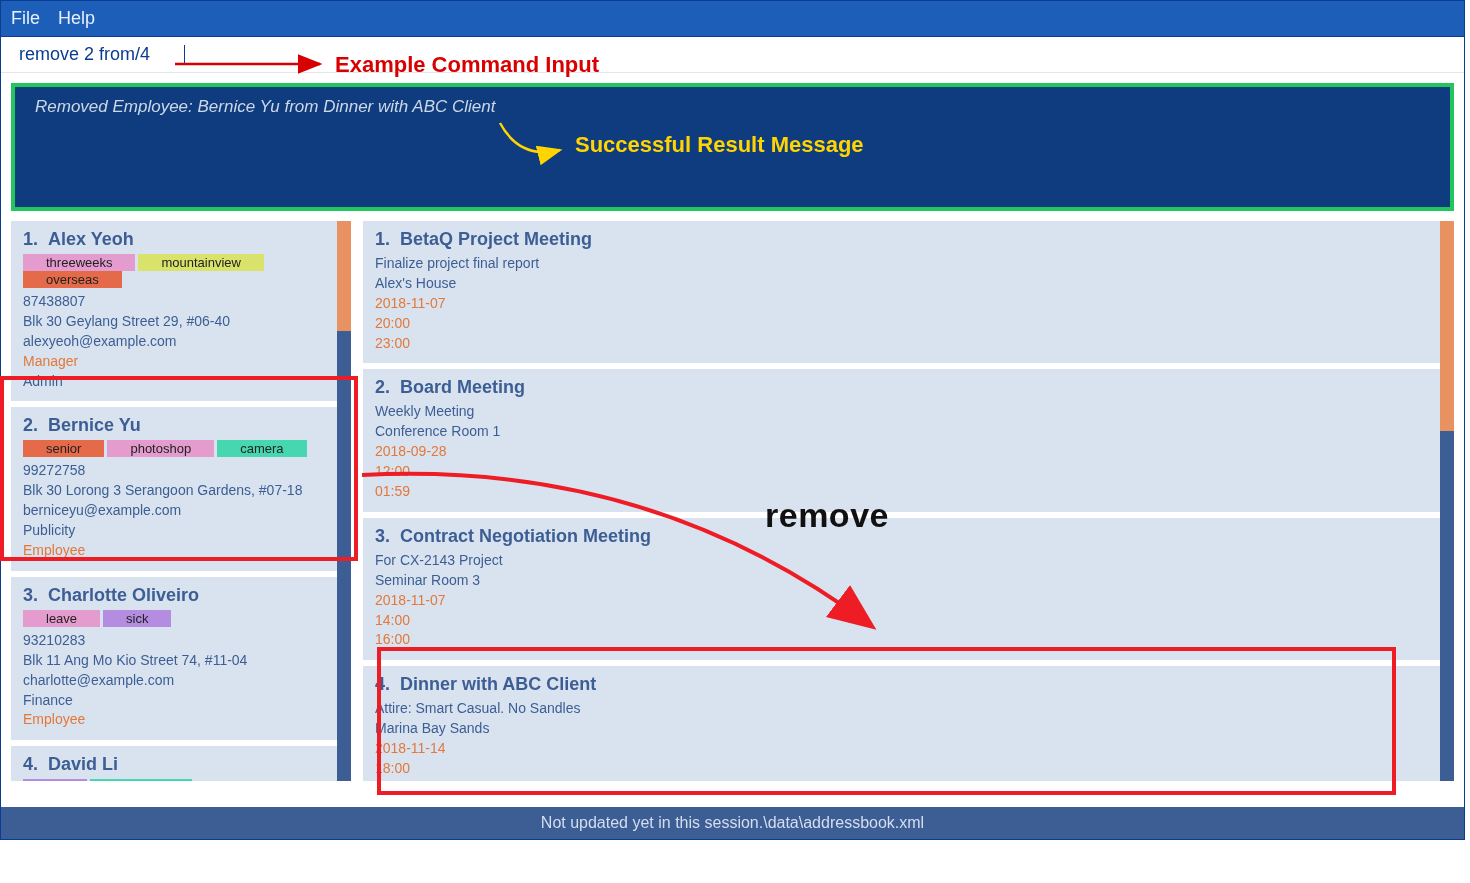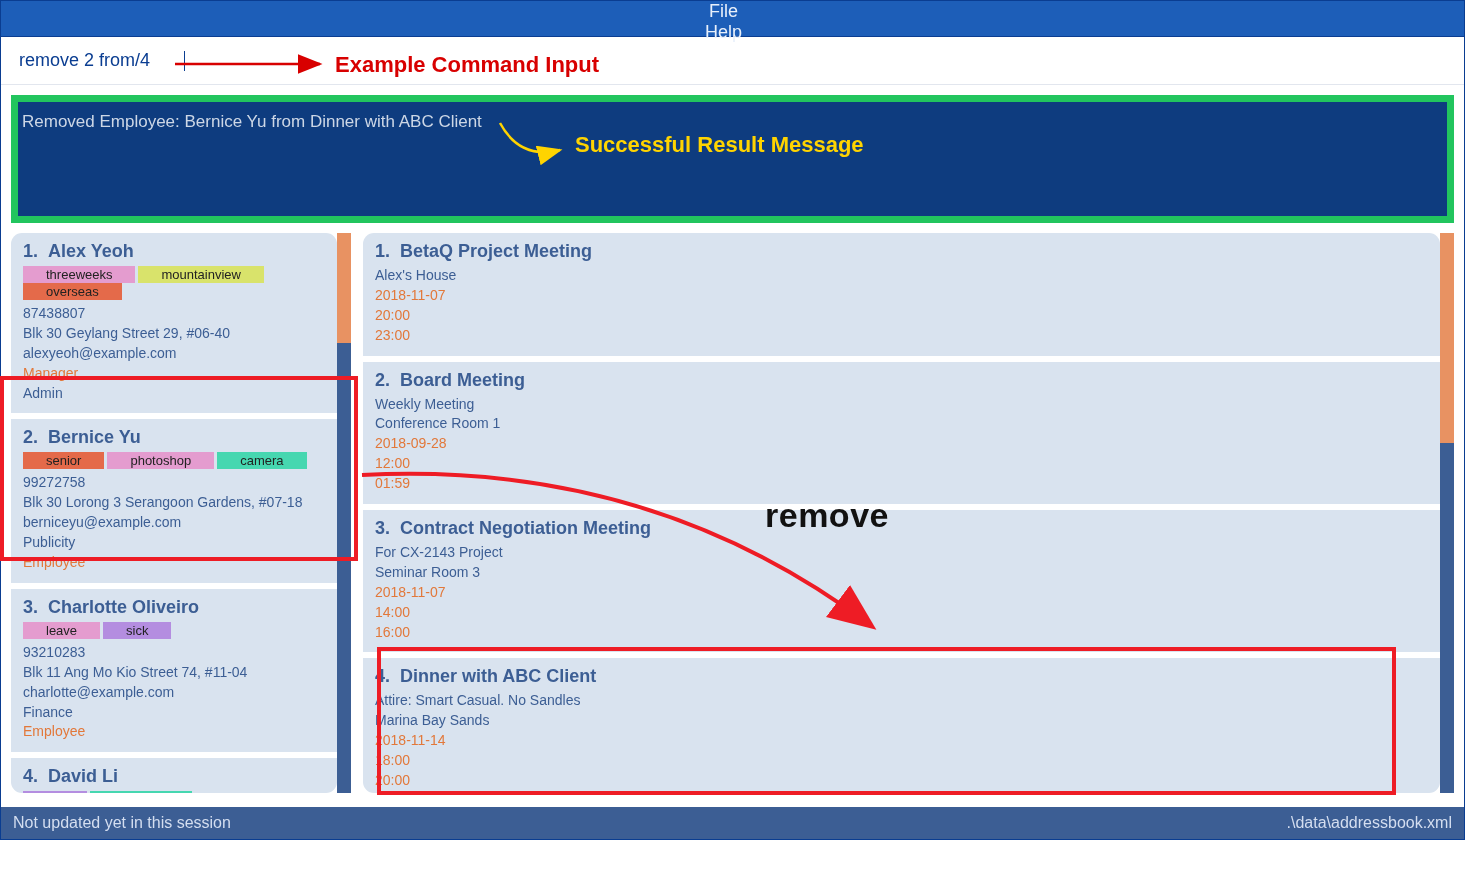--- a/index.html
+++ b/index.html
@@ -1,39 +1,39 @@
 <!DOCTYPE html>
 <html><head>
 <meta charset="utf-8">
 <style>
   * { box-sizing: border-box; margin: 0; padding: 0; }
   html, body { width: 1470px; height: 883px; font-family: "Segoe UI", Arial, sans-serif; background: #fff; overflow: hidden; }
   .window { width: 1465px; height: 840px; border: 1px solid #0a3d91; position: relative; }
-  .menubar { background: #1d5eb8; color: #e8f0fb; height: 36px; display: flex; align-items: center; padding: 0 10px; font-size: 18px; border-bottom: 1px solid #0a3d91; flex-direction: column; }
+  .menubar { background: #1d5eb8; color: #e8f0fb; height: 36px; display: flex; align-items: center; padding: 0 10px; font-size: 18px; border-bottom: 1px solid #0a3d91; }
   .menuitem { margin-right: 18px; cursor: pointer; }
-  .cmdbar { background: #fff; height: 48px; display: flex; align-items: center; padding: 0 18px; font-size: 18px; border-bottom: 1px solid #e2e6ee; }
+  .cmdbar { background: #fff; height: 36px; display: flex; align-items: center; padding: 0 18px; font-size: 18px; border-bottom: 1px solid #e2e6ee; }
   .cmdinput { border: none; outline: none; color: #0a3d91; font-size: 18px; width: 165px; font-family: inherit; }
   .cursor { display:inline-block; width:1px; height:20px; background:#0a3d91; vertical-align:middle; }
   .result-wrap { padding: 10px 10px 10px 10px; }
-  .result { background: #0e3c7f; border: 7px solid #22c55e; color: #cdd7e6; font-size: 17px; padding: 10px 14px 60px 4px; height: 128px; position: relative; }
+  .result { background: #0e3c7f; border: 4px solid #22c55e; color: #cdd7e6; font-size: 17px; padding: 10px 14px 60px 20px; height: 128px; position: relative; font-style: italic; }
   .content { display: flex; height: 560px; padding: 0 10px 0 10px; gap: 12px; position: relative; }
   .col { background: transparent; position: relative; overflow: hidden; }
   .col-left { width: 340px; }
   .col-right { flex: 1; }
   .scroll-track { position: absolute; right: 0; top: 0; width: 14px; height: 100%; background: #3c5e94; }
   .scroll-thumb { position: absolute; right: 0; width: 14px; background: #e89262; }
-  .listbody { position: absolute; left: 0; right: 14px; top: 0; bottom: 0; overflow: hidden; border-radius: 11px; }
+  .listbody { position: absolute; left: 0; right: 14px; top: 0; bottom: 0; overflow: hidden; }
   .card { background: #d9e3ef; padding: 8px 12px 10px; margin-bottom: 6px; font-size: 14px; color: #3c5e94; }
   .card h3 { font-size: 18px; color: #3c5e94; font-weight: 600; margin-bottom: 4px; white-space: nowrap; }
   .tagrow { margin-bottom: 4px; }
   .tag { display: inline-block; padding: 1px 23px; font-size: 13px; color: #222; margin-right: 3px; }
   .line { color: #3c5e94; margin-bottom: 1px; line-height: 1.35; white-space: nowrap; }
   .orange { color: #e2783a; }
   .highlight-red { position: absolute; border: 4px solid #ee1c25; pointer-events: none; z-index: 50; }
-  .statusbar { position: absolute; left: 0; right: 0; bottom: 0; height: 32px; background: #3c5e94; color: #d4def0; display: flex; align-items: center; justify-content: space-between; padding: 0 12px; font-size: 16px; }
+  .statusbar { position: absolute; left: 0; right: 0; bottom: 0; height: 32px; background: #3c5e94; color: #d4def0; display: flex; align-items: center; justify-content: center; padding: 0 12px; font-size: 16px; }
   
   .anno { position: absolute; font-weight: 700; z-index: 80; pointer-events:none; }
   .anno-red { color: #d80000; font-size: 22px; }
   .anno-yellow { color: #ffd400; font-size: 22px; }
   .anno-black { color: #111; font-size: 34px; font-weight: 800; letter-spacing: 0.5px; }
   svg.overlay { position: absolute; top:0; left:0; pointer-events:none; z-index:70; }
 </style>
 </head>
 <body>
 
@@ -90,20 +90,21 @@
           </div>
         </div>
       <div class="scroll-track">
         <div class="scroll-thumb" style="top:0; height:110px;"></div>
       </div>
     </div>
     <div class="col col-right">
       <div class="listbody" id="meet-list">
           <div class="card">
             <h3>1.&nbsp;&nbsp;BetaQ Project Meeting</h3>
+            <div class="line">Finalize project final report</div>
             <div class="line">Alex's House</div>
             <div class="line orange">2018-11-07</div>
             <div class="line orange">20:00</div>
             <div class="line orange">23:00</div>
           </div>
           <div class="card">
             <h3>2.&nbsp;&nbsp;Board Meeting</h3>
             <div class="line">Weekly Meeting</div>
             <div class="line">Conference Room 1</div>
             <div class="line orange">2018-09-28</div>

